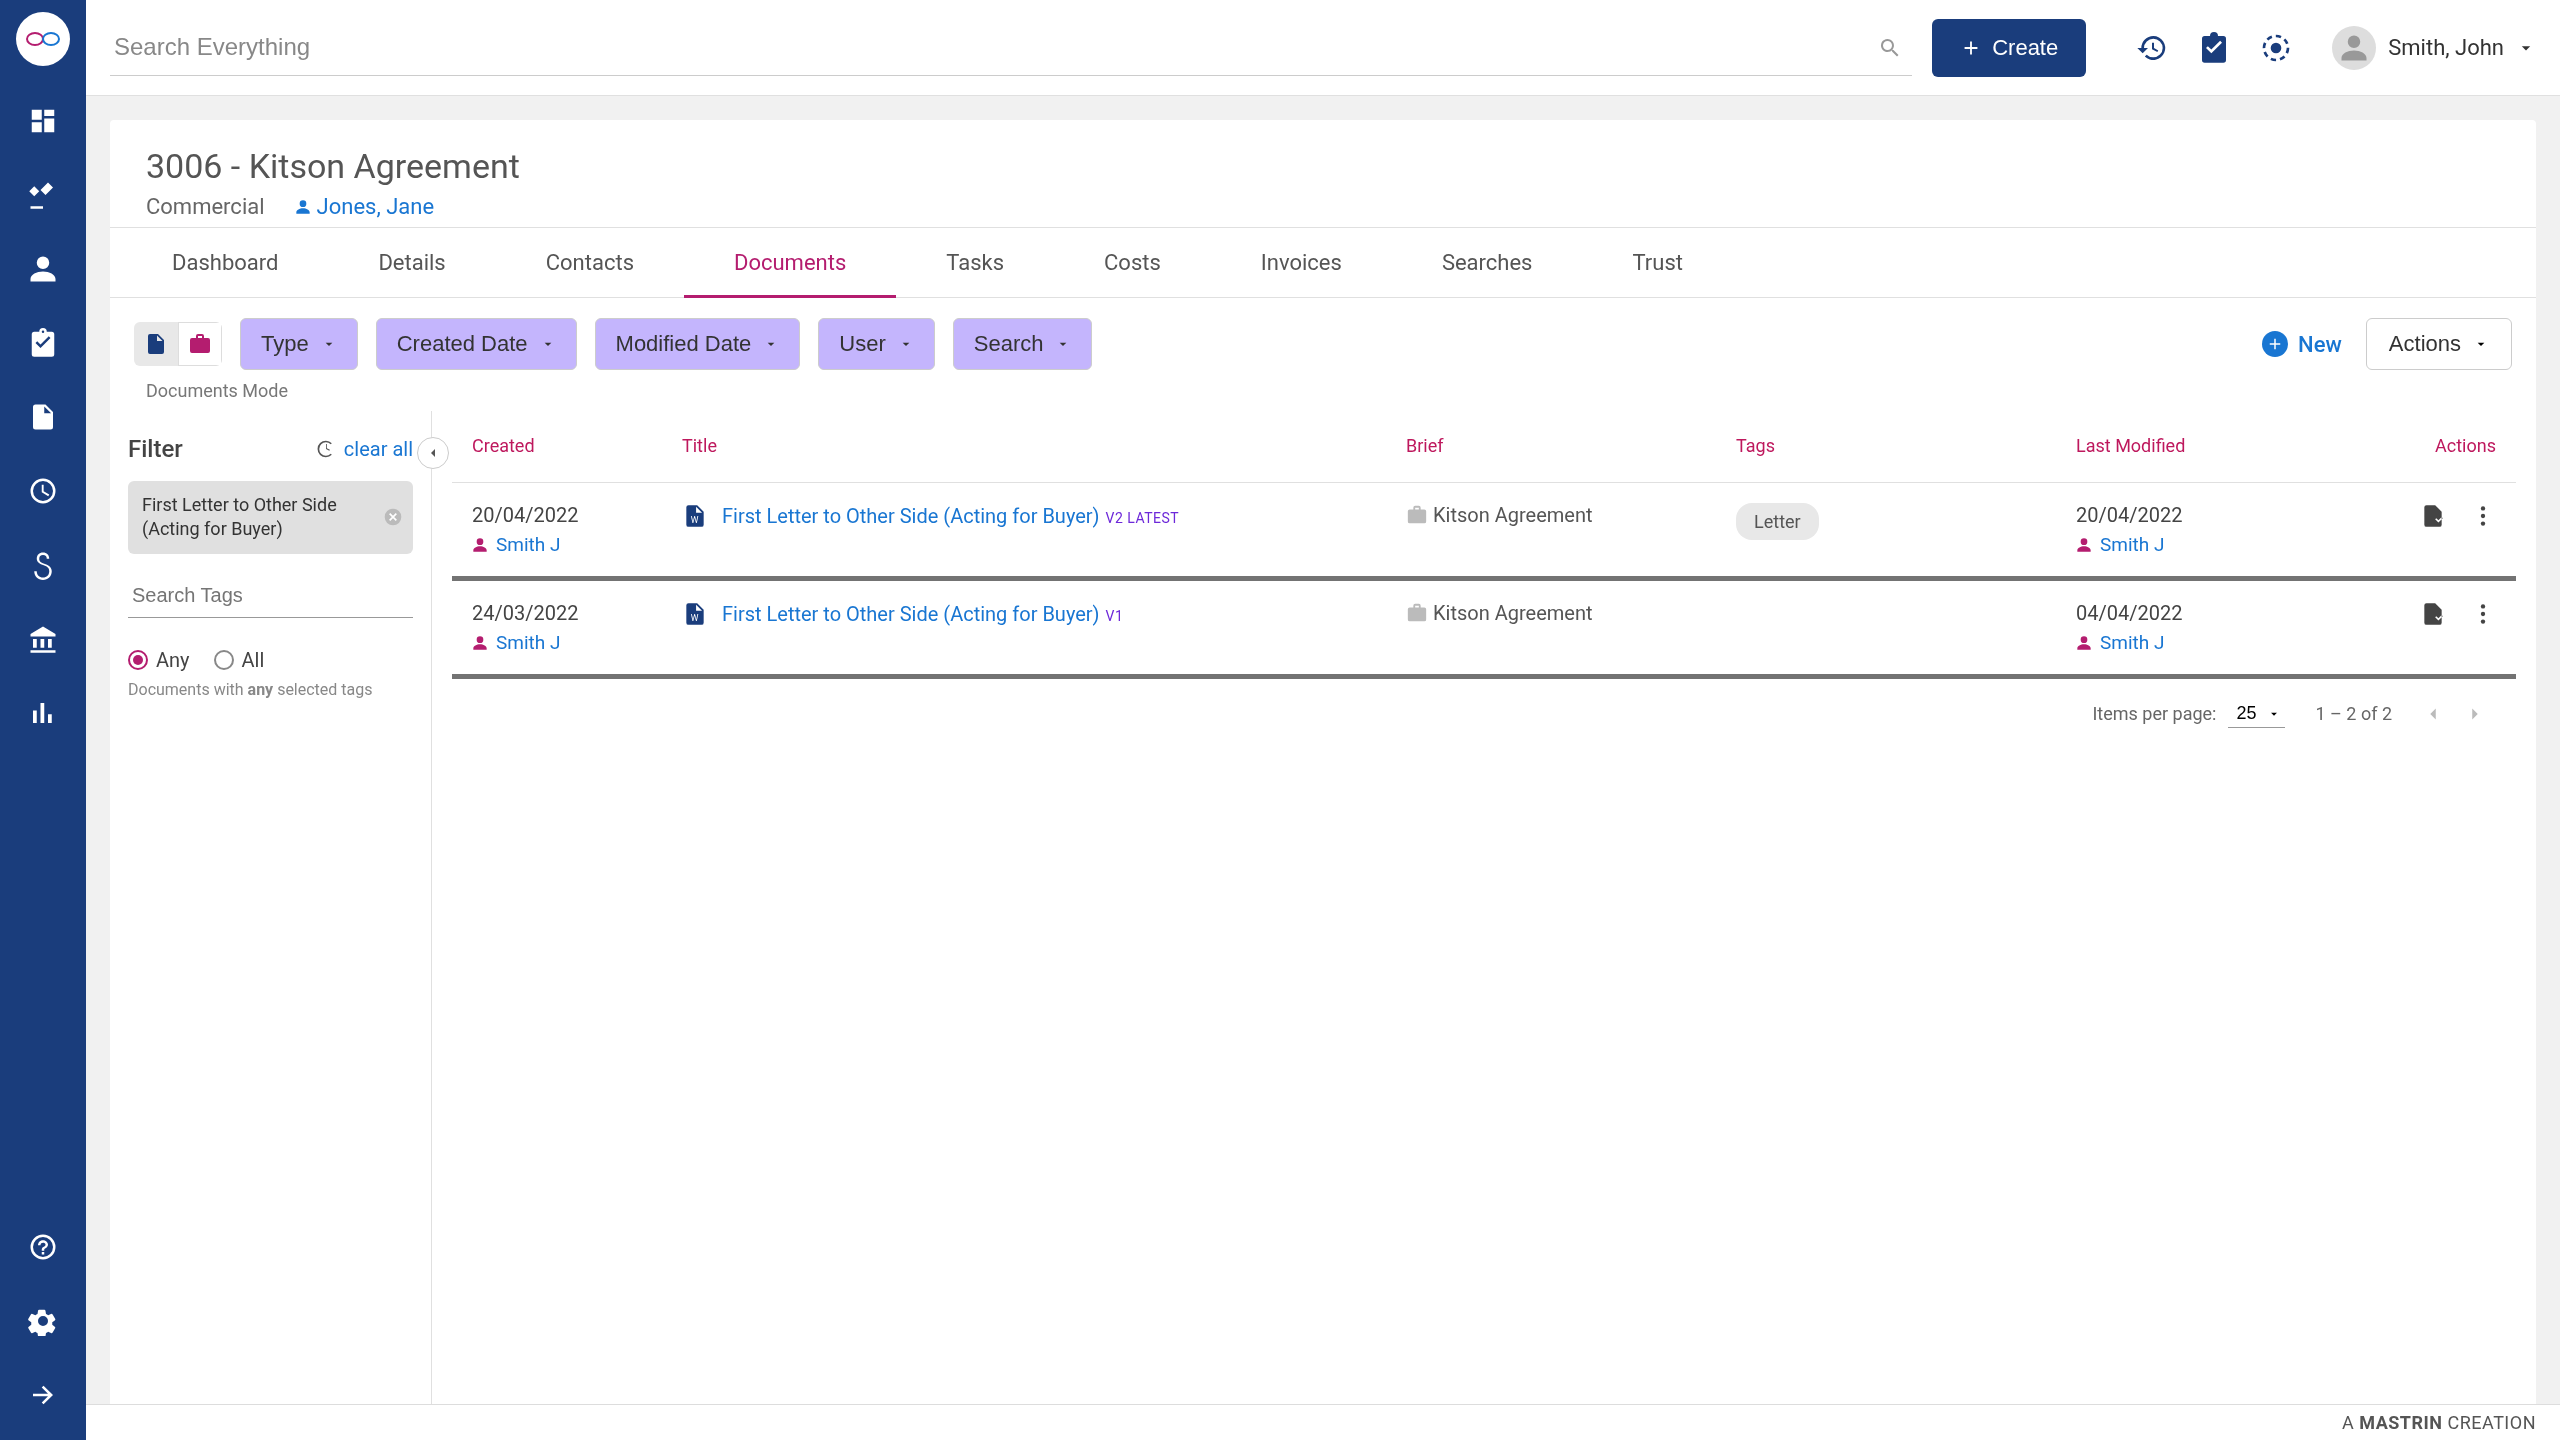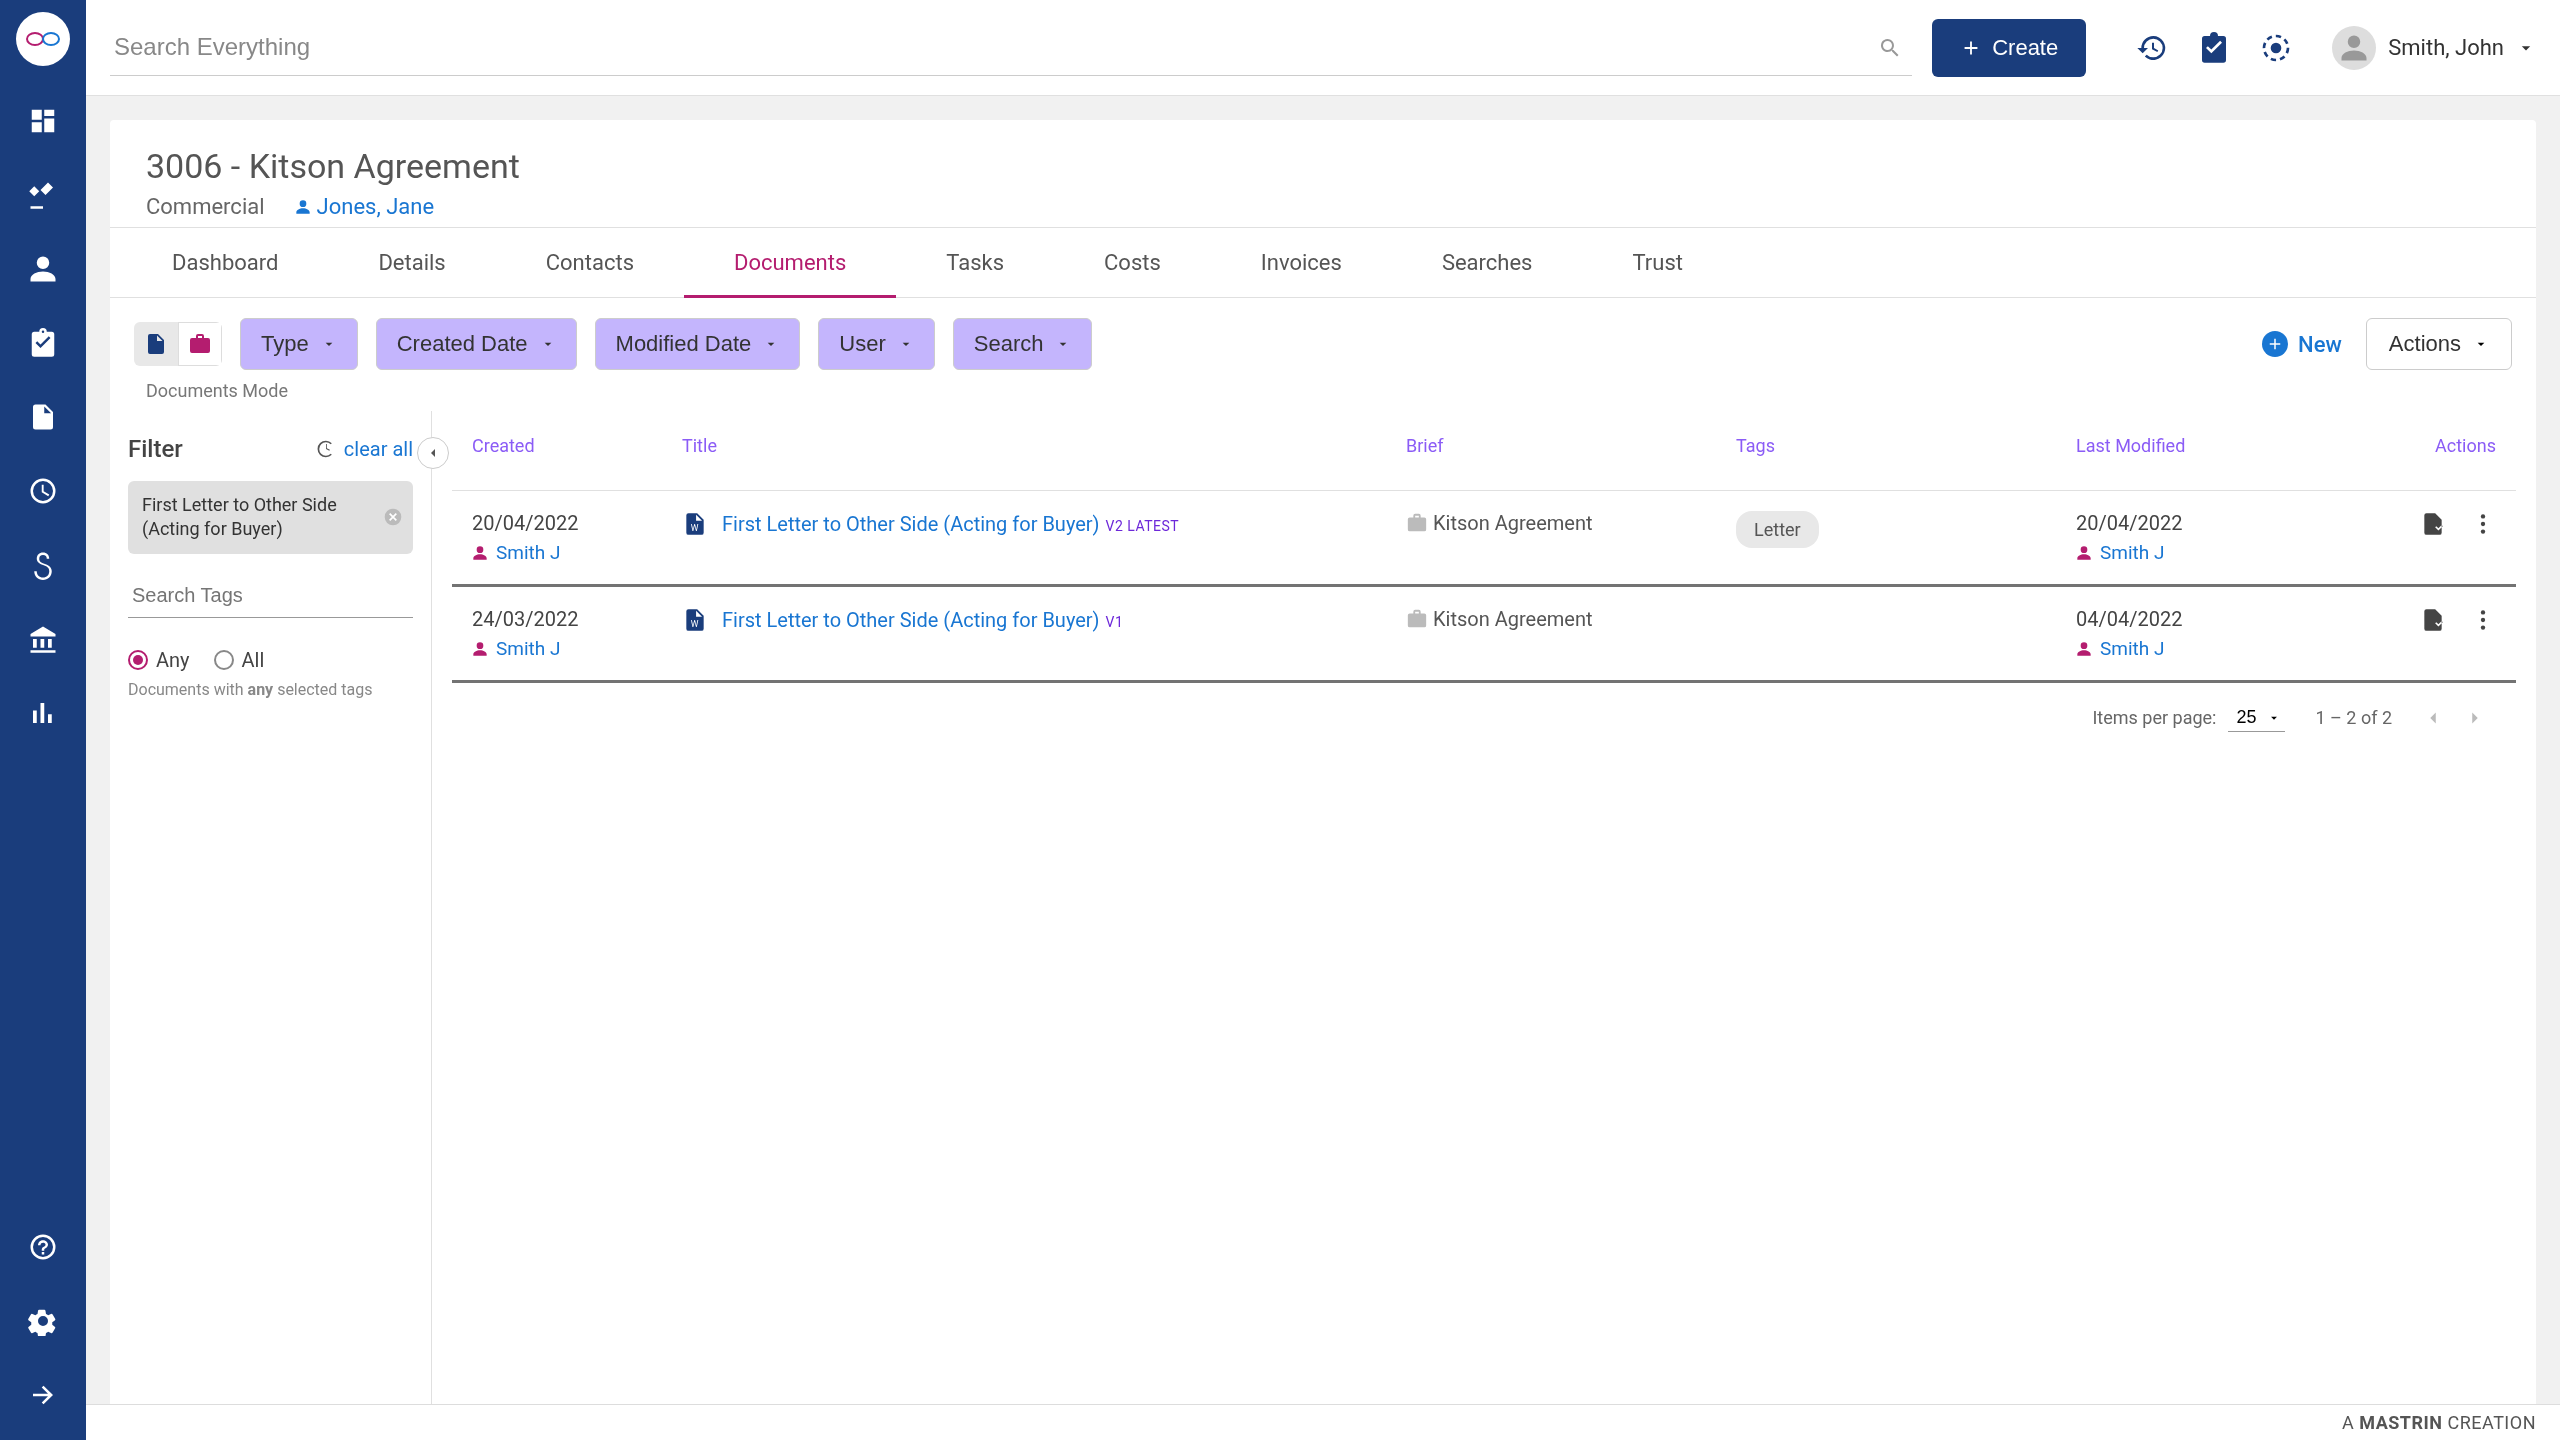--- a/index.html
+++ b/index.html
@@ -64,28 +64,28 @@
 .filter-chip .remove { position: absolute; right: 10px; top: 50%; transform: translateY(-50%); width: 20px; height: 20px; fill: #888; cursor: pointer; }
 .tag-search { width: 100%; border: none; border-bottom: 1px solid #999; padding: 10px 4px; font-size: 20px; outline: none; margin-bottom: 30px; }
 .radio-row { display: flex; gap: 24px; align-items: center; margin-bottom: 8px; }
 .radio-opt { display: flex; align-items: center; gap: 8px; font-size: 20px; color: #444; cursor: pointer; }
 .radio { width: 20px; height: 20px; border: 2px solid #888; border-radius: 50%; display: flex; align-items: center; justify-content: center; }
 .radio.checked { border-color: #b41d6f; }
 .radio.checked::after { content: ''; width: 10px; height: 10px; background: #b41d6f; border-radius: 50%; }
 .filter-hint { font-size: 16px; color: #888; }
 .filter-hint strong { font-weight: 700; }
 .table-area { flex: 1; display: flex; flex-direction: column; padding: 0 20px; }
-.table-head { display: flex; padding: 24px 20px 34px; border-bottom: 1px solid #e0e0e0; font-size: 18px; color: #8b5cf6; }
+.table-head { display: flex; padding: 24px 20px 26px; border-bottom: 1px solid #e0e0e0; font-size: 18px; color: #be185d; }
 .col-created { width: 210px; }
 .col-title { flex: 1; min-width: 400px; }
 .col-brief { width: 330px; }
 .col-tags { width: 340px; }
 .col-modified { width: 280px; }
 .col-actions { width: 140px; text-align: right; }
-.table-row { display: flex; padding: 20px 20px; border-bottom: 3px solid #737373; align-items: flex-start; font-size: 20px; }
+.table-row { display: flex; padding: 20px 20px; border-bottom: 5px solid #737373; align-items: flex-start; font-size: 20px; }
 .date-cell .date { color: #444; margin-bottom: 6px; }
 .user-link { display: flex; align-items: center; gap: 8px; color: #1976d2; font-size: 19px; }
 .user-link svg { width: 16px; height: 16px; fill: #b41d6f; }
 .title-cell { display: flex; align-items: center; gap: 14px; }
 .doc-icon { width: 26px; height: 26px; fill: #1a3d7c; flex-shrink: 0; }
 .doc-title { color: #1976d2; }
 .version { font-size: 14px; color: #6d28d9; margin-left: 6px; letter-spacing: 0.5px; }
 .brief-cell { display: flex; align-items: center; gap: 5px; color: #555; }
 .brief-icon { width: 22px; height: 22px; fill: #bbb; }
 .tag-pill { background: #e8e8e8; border-radius: 16px; padding: 8px 18px; font-size: 18px; color: #555; display: inline-block; }

